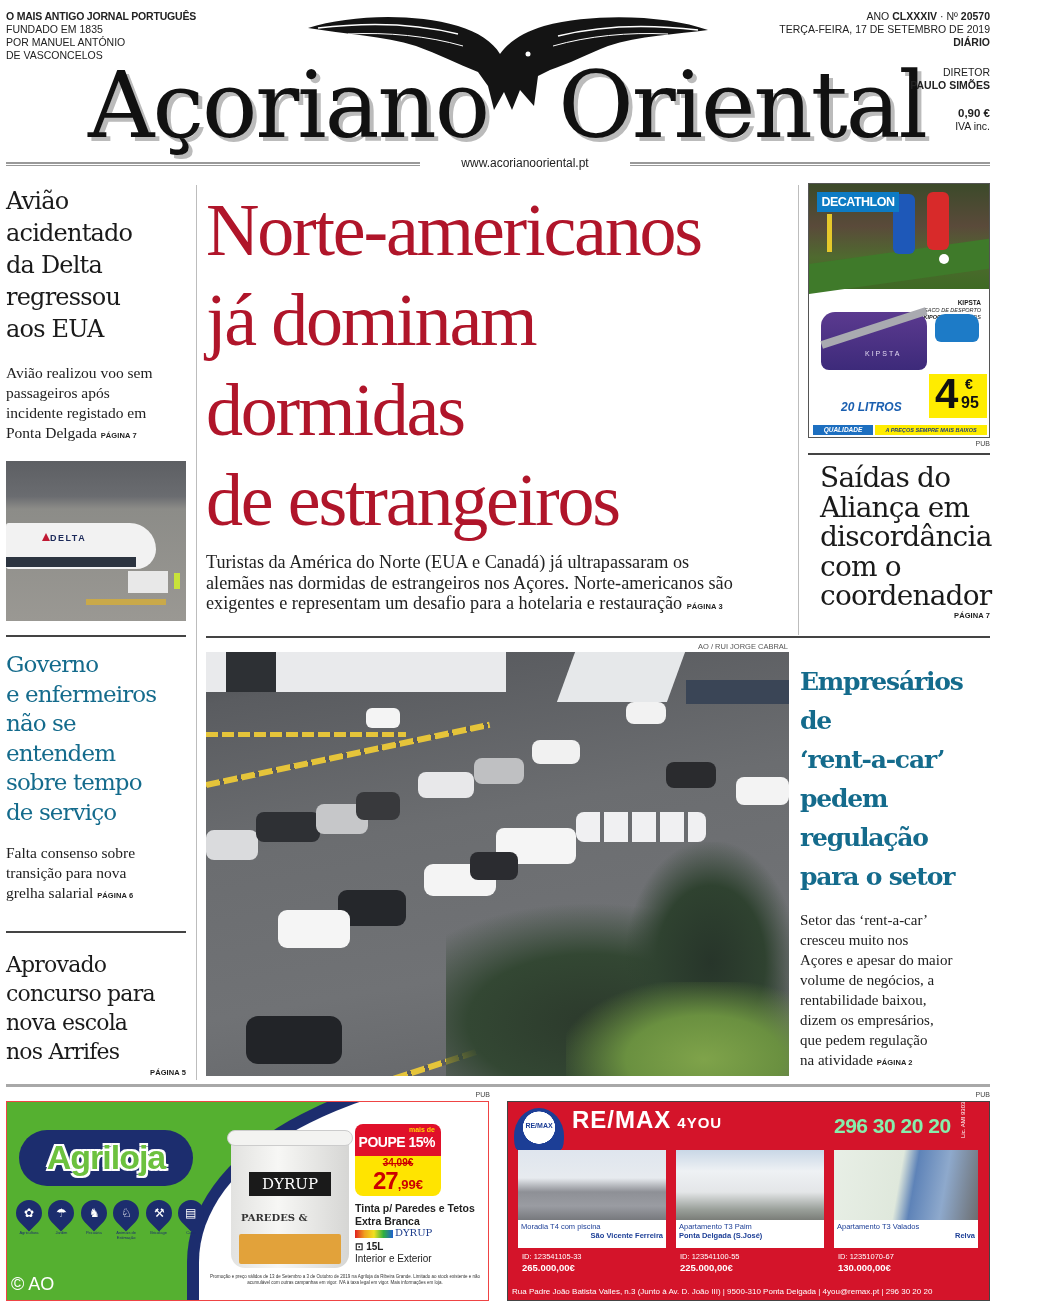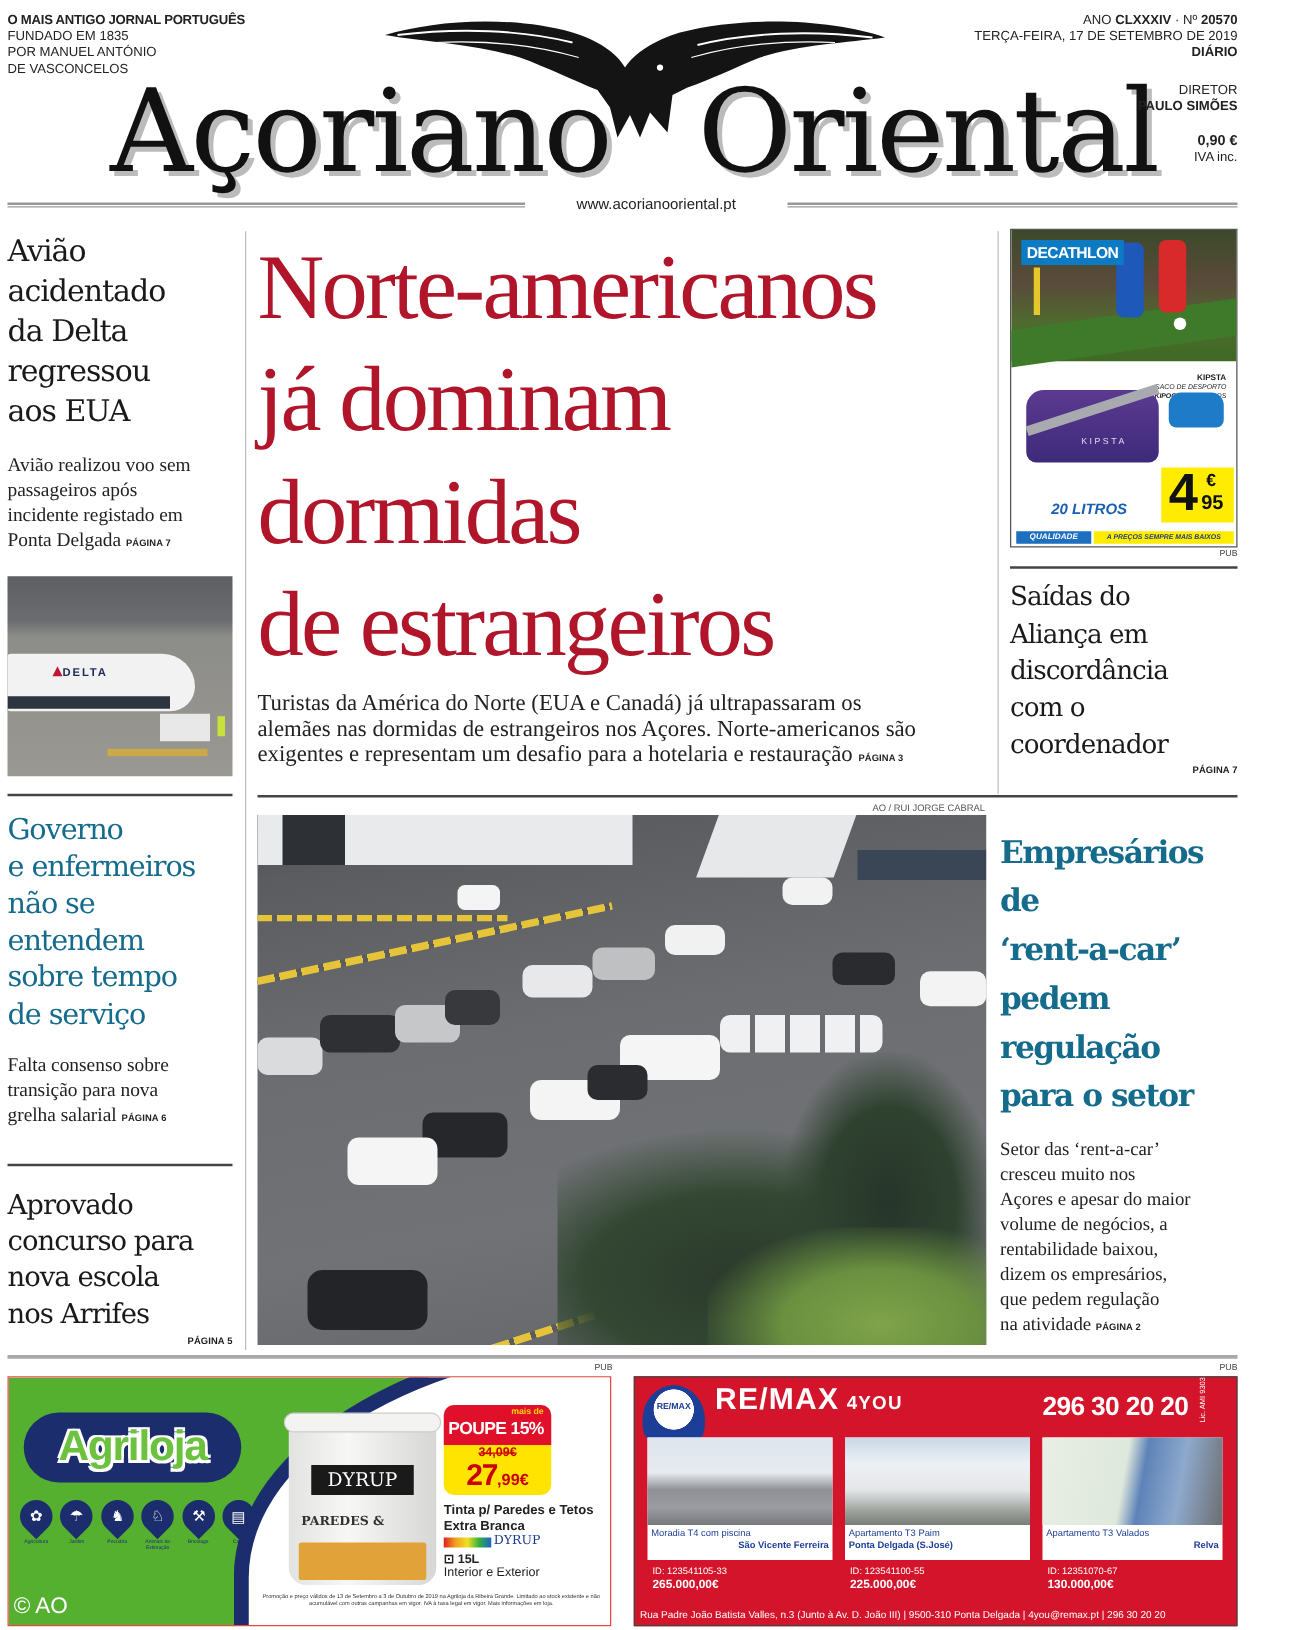--- a/index.html
+++ b/index.html
@@ -216,21 +216,21 @@
   </div>
   <div class="abs" style="left:32px; top:216px; font-size:12px; font-weight:bold; font-style:italic; color:#1a5fb0;">20 LITROS</div>
   <div class="abs" style="left:4px; top:241px; width:60px; height:10px; background:#1d6fc0; color:#fff; font-size:6.5px; font-weight:bold; font-style:italic; line-height:10px; text-align:center;">QUALIDADE</div>
   <div class="abs" style="left:66px; top:241px; width:112px; height:10px; background:#ffec00; color:#1d3e80; font-size:5.5px; font-weight:bold; font-style:italic; line-height:10px; text-align:center;">A PREÇOS SEMPRE MAIS BAIXOS</div>
 </div>
 <div class="abs pub" style="left:960px; top:440px; width:30px; text-align:right;">PUB</div>
 
 <div class="abs hrule" style="left:808px; top:453px; width:182px;"></div>
 
 <div class="abs" style="left:808px; top:463px; width:184px;">
-  <div style="font-family:'DejaVu Serif',serif;font-size:21px;line-height:29.5px;letter-spacing:-0.8px;color:#1a1a1a;">
+  <div style="font-family:'DejaVu Serif',serif;font-size:28px;line-height:29.5px;letter-spacing:-0.8px;color:#1a1a1a;margin-left:12px;">
     <div>Saídas do</div>
     <div>Aliança em</div>
     <div>discordância</div>
     <div>com o</div>
     <div>coordenador</div>
   </div>
   <div class="pg" style="text-align:right; padding-right:2px;">PÁGINA 7</div>
 </div>
 
 <div class="abs" style="left:800px; top:662px; width:190px;">
@@ -326,21 +326,21 @@
   <div class="abs" style="left:388px; top:125px; font-family:'DejaVu Serif',serif; font-size:10px; color:#1c3c8c;">DYRUP</div>
   <div class="abs" style="left:348px; top:139px; font-size:10px; font-weight:bold; color:#222;"><span>⊡ </span><span>15L</span></div>
   <div class="abs" style="left:348px; top:151px; font-size:10px; color:#222;">Interior e Exterior</div>
   <div class="abs" style="left:200px; top:172px; width:276px; font-size:4.5px; line-height:6px; color:#333; text-align:center;">Promoção e preço válidos de 13 de Setembro a 3 de Outubro de 2019 na Agriloja da Ribeira Grande. Limitado ao stock existente e não acumulável com outras campanhas em vigor. IVA à taxa legal em vigor. Mais informações em loja.</div>
 </div>
 
 <div class="abs" style="left:507px; top:1101px; width:483px; height:200px; background:#d4142a; border:1px solid #444; overflow:hidden;">
   <div class="abs" style="left:6px; top:6px; width:50px; height:56px; background:radial-gradient(circle at 50% 35%,#fff 0 36%,#1c3e96 37% 70%,transparent 71%); border-radius:50% 50% 45% 45%;"></div>
   <div class="abs" style="left:8px; top:20px; width:46px; font-size:7px; font-weight:bold; color:#1c3e96; text-align:center;">RE/MAX</div>
   <div class="abs" style="left:64px; top:4px; font-size:24px; font-weight:bold; color:#fff; letter-spacing:1px;"><span>RE/MAX</span><span style="font-size:15px; margin-left:6px;">4YOU</span></div>
-  <div class="abs" style="left:326px; top:12px; font-size:21px; font-weight:bold; color:#ffffff; letter-spacing:-0.5px;">296 30 20 20</div>
+  <div class="abs" style="left:326px; top:12px; font-size:21px; font-weight:bold; color:#86efac; letter-spacing:-0.5px;">296 30 20 20</div>
   <div class="abs" style="left:452px; top:36px; font-size:6px; color:#fff; transform:rotate(-90deg); transform-origin:left top; white-space:nowrap;">Lic. AMI 9303</div>
 
   <div class="abs" style="left:10px; top:48px; width:148px; height:98px; background:#fff;">
     <div style="height:70px; background:linear-gradient(180deg,#dfe5ee 0%,#e7ebef 40%,#8e9096 60%,#9a9ca2 80%,#77797d 100%);"></div>
     <div style="font-size:7.5px; color:#1c3e96; padding:2px 3px 0;">Moradia T4 com piscina</div>
     <div style="font-size:7.5px; font-weight:bold; color:#1c3e96; text-align:right; padding:0 3px;">São Vicente Ferreira</div>
   </div>
   <div class="abs" style="left:14px; top:150px; font-size:7.5px; color:#fff;">ID: 123541105-33</div>
   <div class="abs" style="left:14px; top:160px; font-size:9.5px; font-weight:bold; color:#fff;">265.000,00€</div>
 

